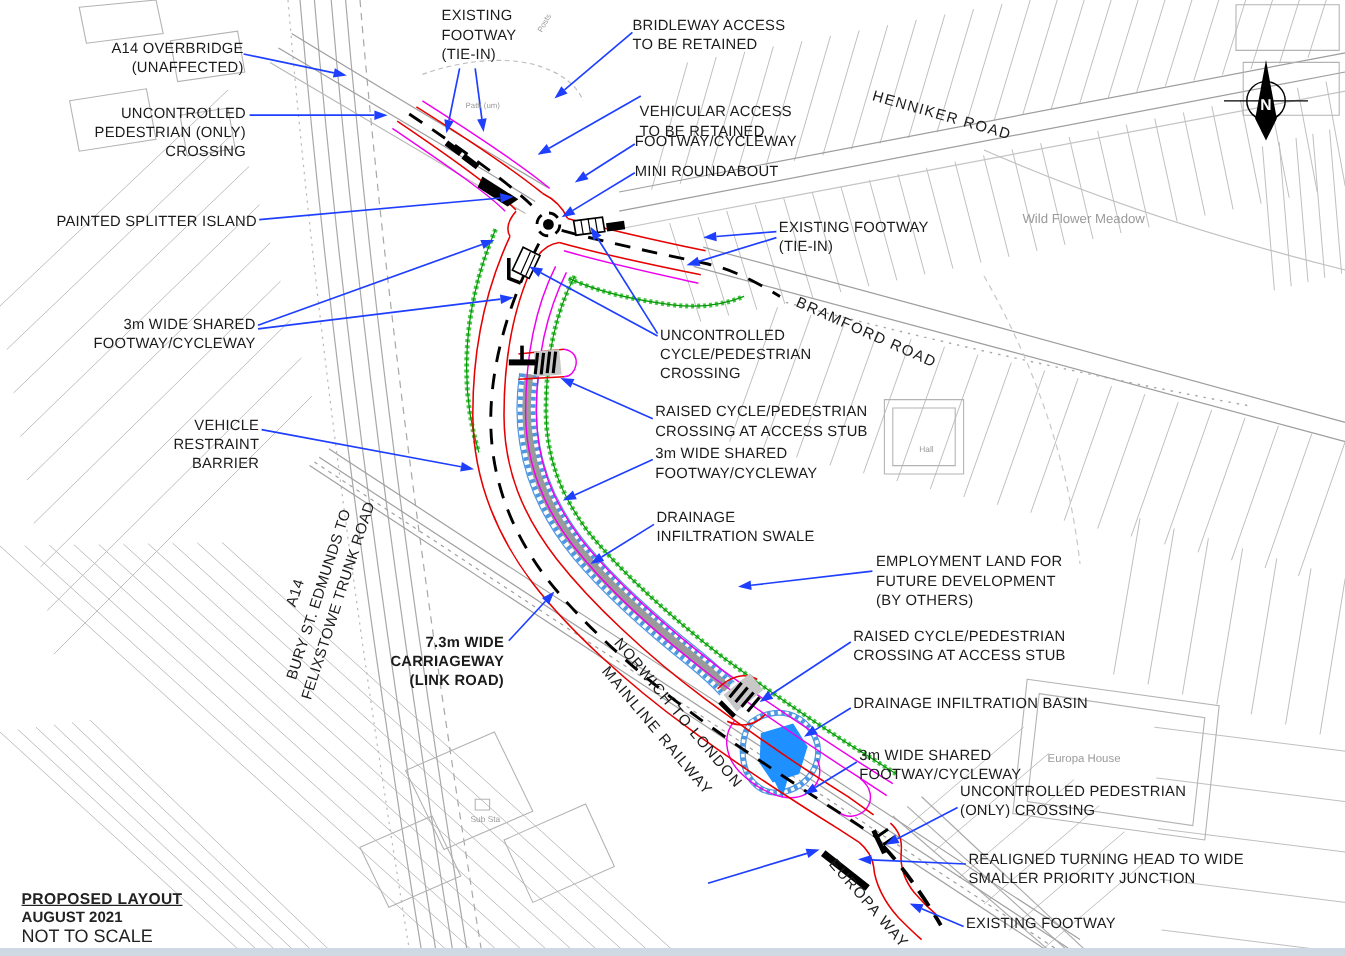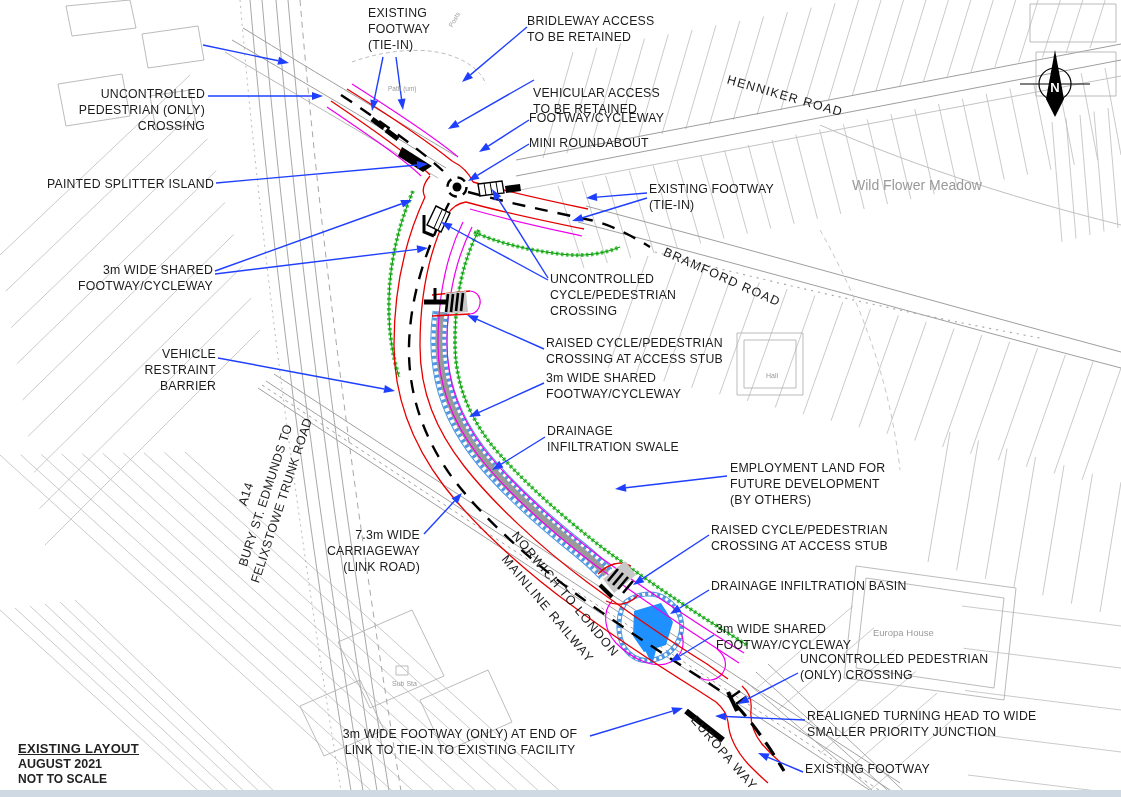--- a/index.html
+++ b/index.html
@@ -7,21 +7,21 @@
           font-family:"Liberation Sans",sans-serif;}
   svg{position:absolute;left:0;top:0;}
   .ann{position:absolute;font-size:12.3px;line-height:1.3;color:#1b1b1b;white-space:pre-line;
        letter-spacing:.2px;}
   .rot{position:absolute;font-size:12.5px;color:#1b1b1b;white-space:pre-line;text-align:center;
        letter-spacing:1.2px;}
   .gray{position:absolute;color:#9a9a9a;white-space:pre;}
   .titleblock{position:absolute;left:18px;top:741px;color:#222;}
   .titleblock .t1{font-size:13px;font-weight:bold;text-decoration:underline;letter-spacing:.3px;}
   .titleblock .t2{font-size:12.5px;font-weight:bold;margin-top:1px;}
-  .titleblock .t3{font-size:12px;margin-top:1px;font-weight:bold;}
+  .titleblock .t3{font-size:15px;margin-top:1px;}
 </style>
 </head>
 <body>
 
 <div class="canvas">
 
 <svg id="plansvg" width="1121" height="797" viewBox="0 0 1121 797" xmlns="http://www.w3.org/2000/svg">
 
   <g id="bg" stroke="#bcbcbc" stroke-width="0.8" fill="none">
         <line x1="190" y1="75" x2="0" y2="255"></line>
@@ -346,20 +346,22 @@
   </g>
 
   <rect x="0" y="790" width="1121" height="7" fill="#cfd9e4"></rect>
 </svg>
 
 <div class="ann" style="left:368px;top:6px;">EXISTING
 FOOTWAY
 (TIE-IN)</div>
 <div class="ann" style="left:527px;top:14px;">BRIDLEWAY ACCESS
 TO BE RETAINED</div>
+<div class="ann" style="left:63px;top:33px;width:140px;text-align:right;">A14 OVERBRIDGE
+(UNAFFECTED)</div>
 <div class="ann" style="left:533px;top:66px;margin-top:20px;">VEHICULAR ACCESS
 TO BE RETAINED</div>
 <div class="ann" style="left:55px;top:87px;width:150px;text-align:right;">UNCONTROLLED
 PEDESTRIAN (ONLY)
 CROSSING</div>
 <div class="ann" style="left:529px;top:111px;">FOOTWAY/CYCLEWAY</div>
 <div class="ann" style="left:529px;top:136px;text-align:right;">MINI ROUNDABOUT</div>
 <div class="ann" style="left:14px;top:177px;width:200px;text-align:right;">PAINTED SPLITTER ISLAND</div>
 <div class="ann" style="left:649px;top:182px;">EXISTING FOOTWAY
 (TIE-IN)</div>
@@ -373,51 +375,49 @@
 <div class="ann" style="left:96px;top:347px;width:120px;text-align:right;">VEHICLE
 RESTRAINT
 BARRIER</div>
 <div class="ann" style="left:546px;top:371px;">3m WIDE SHARED
 FOOTWAY/CYCLEWAY</div>
 <div class="ann" style="left:547px;top:424px;">DRAINAGE
 INFILTRATION SWALE</div>
 <div class="ann" style="left:730px;top:461px;">EMPLOYMENT LAND FOR
 FUTURE DEVELOPMENT
 (BY OTHERS)</div>
-<div class="ann" style="left:320px;top:528px;width:100px;text-align:right;">7.3m WIDE
+<div class="ann" style="left:320px;top:528px;width:100px;text-align:right;font-weight:bold;">7.3m WIDE
 CARRIAGEWAY
 (LINK ROAD)</div>
 <div class="ann" style="left:711px;top:523px;">RAISED CYCLE/PEDESTRIAN
 CROSSING AT ACCESS STUB</div>
 <div class="ann" style="left:711px;top:579px;">DRAINAGE INFILTRATION BASIN</div>
 <div class="ann" style="left:716px;top:622px;">3m WIDE SHARED
 FOOTWAY/CYCLEWAY</div>
 <div class="ann" style="left:800px;top:652px;">UNCONTROLLED PEDESTRIAN
 (ONLY) CROSSING</div>
-<div class="ann" style="left:328px;top:727px;width:264px;text-align:center;">3m WIDE FOOTWAY (ONLY) AT END OF
-LINK TO TIE-IN TO EXISTING FACILITY</div>
 <div class="ann" style="left:807px;top:709px;">REALIGNED TURNING HEAD TO WIDE
 SMALLER PRIORITY JUNCTION</div>
 <div class="ann" style="left:805px;top:762px;">EXISTING FOOTWAY</div>
 
 <div class="rot" style="left:785px;top:96px;transform:translate(-50%,-50%) rotate(16deg);">HENNIKER ROAD</div>
 <div class="rot" style="left:722px;top:277px;transform:translate(-50%,-50%) rotate(24deg);">BRAMFORD ROAD</div>
 <div class="rot" style="left:724px;top:753px;transform:translate(-50%,-50%) rotate(49deg);">EUROPA WAY</div>
 <div class="rot" style="left:556px;top:602px;line-height:1.85;transform:translate(-50%,-50%) rotate(50deg);">NORWICH TO LONDON
 MAINLINE RAILWAY</div>
 <div class="rot" style="left:246px;top:494px;letter-spacing:.5px;transform:translate(-50%,-50%) rotate(-72deg);">A14</div>
 <div class="rot" style="left:274px;top:498px;letter-spacing:.3px;line-height:1.35;transform:translate(-50%,-50%) rotate(-72deg);">BURY ST. EDMUNDS TO
 FELIXSTOWE TRUNK ROAD</div>
 
-<div class="gray" style="left:852px;top:177px;font-size:14px;">Wild Flower Meadow</div>
+<div class="gray" style="left:852px;top:177px;font-size:11px;">Wild Flower Meadow</div>
 <div class="gray" style="left:873px;top:627px;font-size:9.5px;">Europa House</div>
 <div class="gray" style="left:766px;top:372px;font-size:7px;">Hall</div>
 <div class="gray" style="left:392px;top:680px;font-size:7px;">Sub Sta</div>
 <div class="gray" style="left:388px;top:85px;font-size:6.5px;">Path (um)</div>
 <div class="gray" style="left:446px;top:16px;font-size:6.5px;transform:rotate(-60deg);">Posts</div>
 
 <div class="titleblock">
-  <div class="t1">EXISTING LAYOUT</div>
+  <div class="t1">PROPOSED LAYOUT</div>
   <div class="t2">AUGUST 2021</div>
   <div class="t3">NOT TO SCALE</div>
 </div>
 
 </div>
 
 </body></html>

